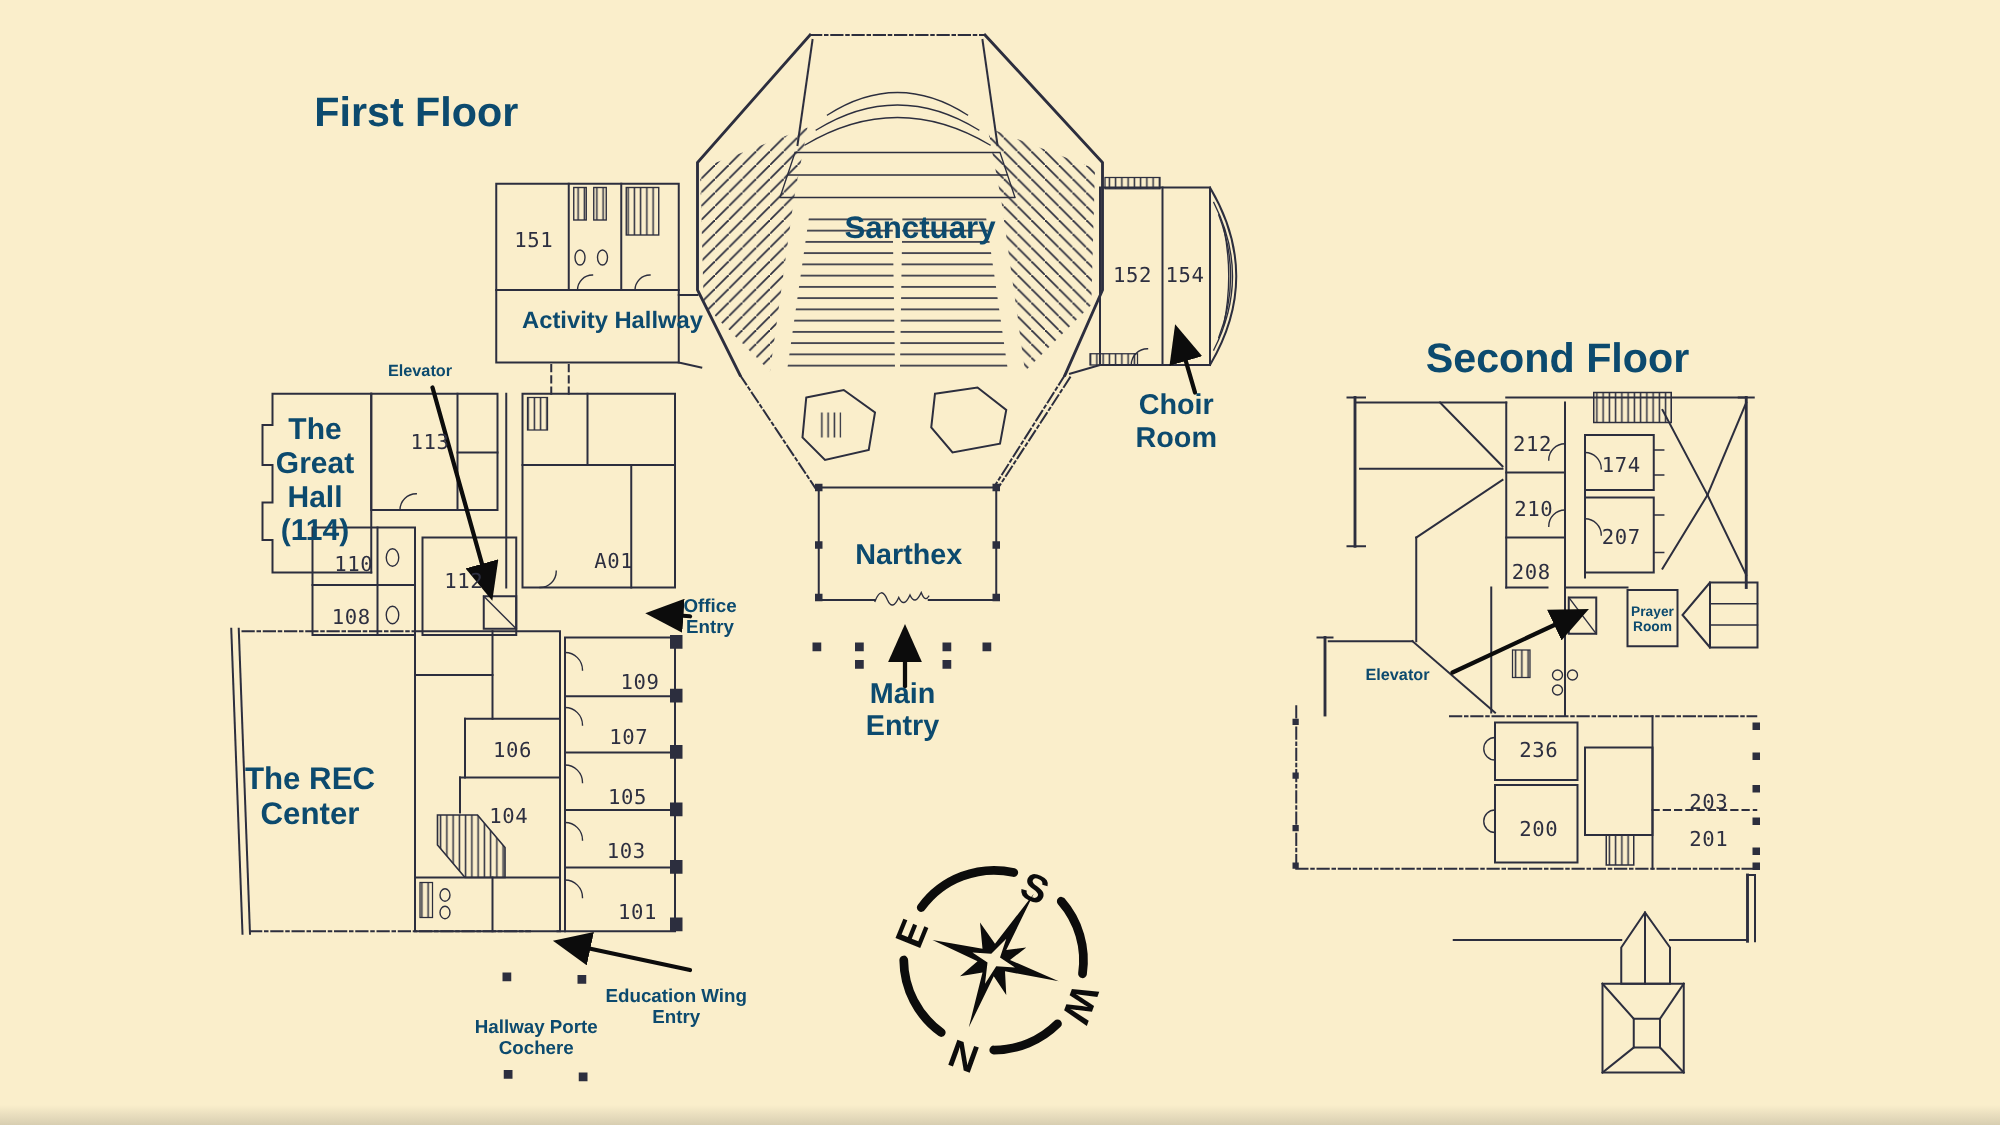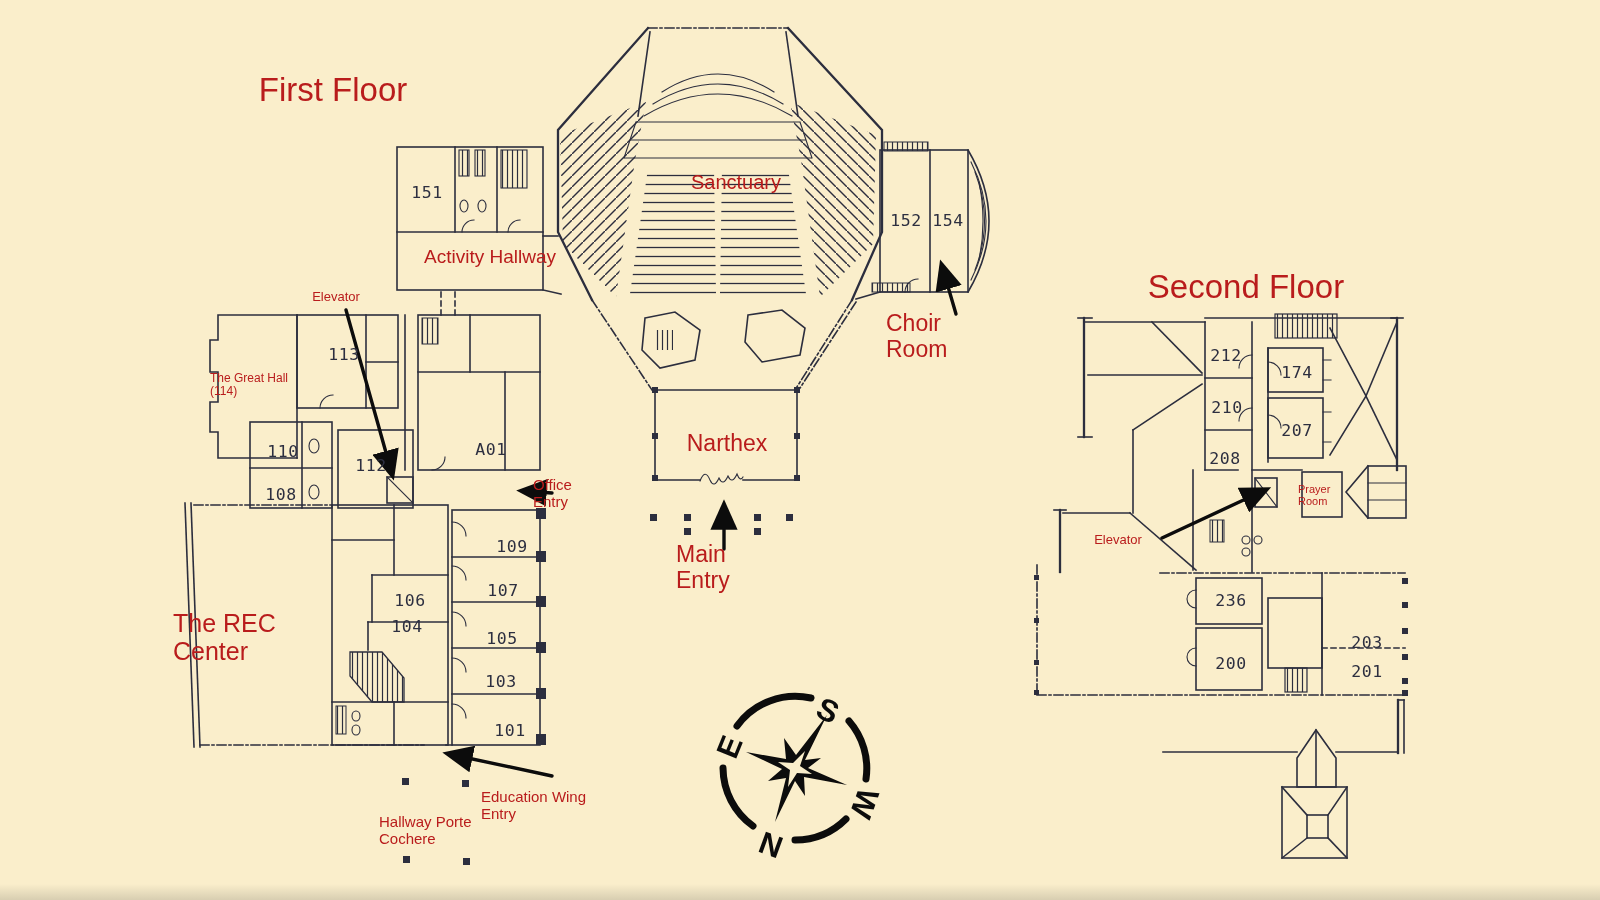--- a/index.html
+++ b/index.html
@@ -12,25 +12,25 @@
   .ln{fill:none;stroke:#2c2e3e;stroke-width:1.6;stroke-linecap:square}
   .thk{stroke-width:2.3}
   .thin{stroke-width:1.1}
   .dd{stroke-dasharray:9 3 2 3}
   .ds{stroke-dasharray:5 4}
   .fl{fill:#2c2e3e;stroke:none}
   .arrow{fill:none;stroke:#0c0c0c;stroke-width:3.4;stroke-linecap:round}
   .cmp-letter{font-family:"Liberation Sans",sans-serif;font-weight:700;font-size:31px;fill:#0c0c0c}
   .lbl{
     position:absolute;transform:translate(-50%,-50%);
-    color:#b91c1c;font-weight:400;line-height:1.12;white-space:nowrap;
+    color:#0c4a6e;font-weight:700;text-align:center;line-height:1.12;white-space:nowrap;
   }
   .wrap{white-space:normal}
-  .t34{font-size:33px}.t26{font-size:20px}.t25{font-size:25px}.t24{font-size:23px}
-  .t20{font-size:12px}.t19{font-size:19px}.t18{font-size:13px}.t15{font-size:15px}
+  .t34{font-size:33px}.t26{font-size:25px}.t25{font-size:25px}.t24{font-size:23px}
+  .t20{font-size:24px}.t19{font-size:19px}.t18{font-size:13px}.t15{font-size:15px}
   .t11{font-size:11px;line-height:1.05}
   .rm{
     position:absolute;transform:translate(-50%,-50%);
     font-family:"DejaVu Sans Mono",monospace;font-size:16.5px;
     color:#2d2f40;letter-spacing:.5px;white-space:nowrap;
   }
   .bottom-shade{
     position:absolute;left:0;bottom:0;width:1600px;height:16px;
     background:linear-gradient(rgba(0,0,0,0),rgba(60,60,60,.18));pointer-events:none;
   }
@@ -333,21 +333,21 @@
 <div class="rm" style="left:283px;top:451px">110</div>
 <div class="rm" style="left:281px;top:494px">108</div>
 <div class="rm" style="left:371px;top:465px">112</div>
 <div class="rm" style="left:491px;top:449px">A01</div>
 <div class="rm" style="left:512px;top:546px">109</div>
 <div class="rm" style="left:503px;top:590px">107</div>
 <div class="rm" style="left:502px;top:638px">105</div>
 <div class="rm" style="left:501px;top:681px">103</div>
 <div class="rm" style="left:510px;top:730px">101</div>
 <div class="rm" style="left:410px;top:600px">106</div>
-<div class="rm" style="left:407px;top:626px">104</div>
+<div class="rm" style="left:407px;top:653px">104</div>
 
 <div class="rm" style="left:1226px;top:355px">212</div>
 <div class="rm" style="left:1227px;top:407px">210</div>
 <div class="rm" style="left:1225px;top:458px">208</div>
 <div class="rm" style="left:1297px;top:372px">174</div>
 <div class="rm" style="left:1297px;top:430px">207</div>
 <div class="rm" style="left:1231px;top:600px">236</div>
 <div class="rm" style="left:1231px;top:663px">200</div>
 <div class="rm" style="left:1367px;top:642px">203</div>
 <div class="rm" style="left:1367px;top:671px">201</div>

